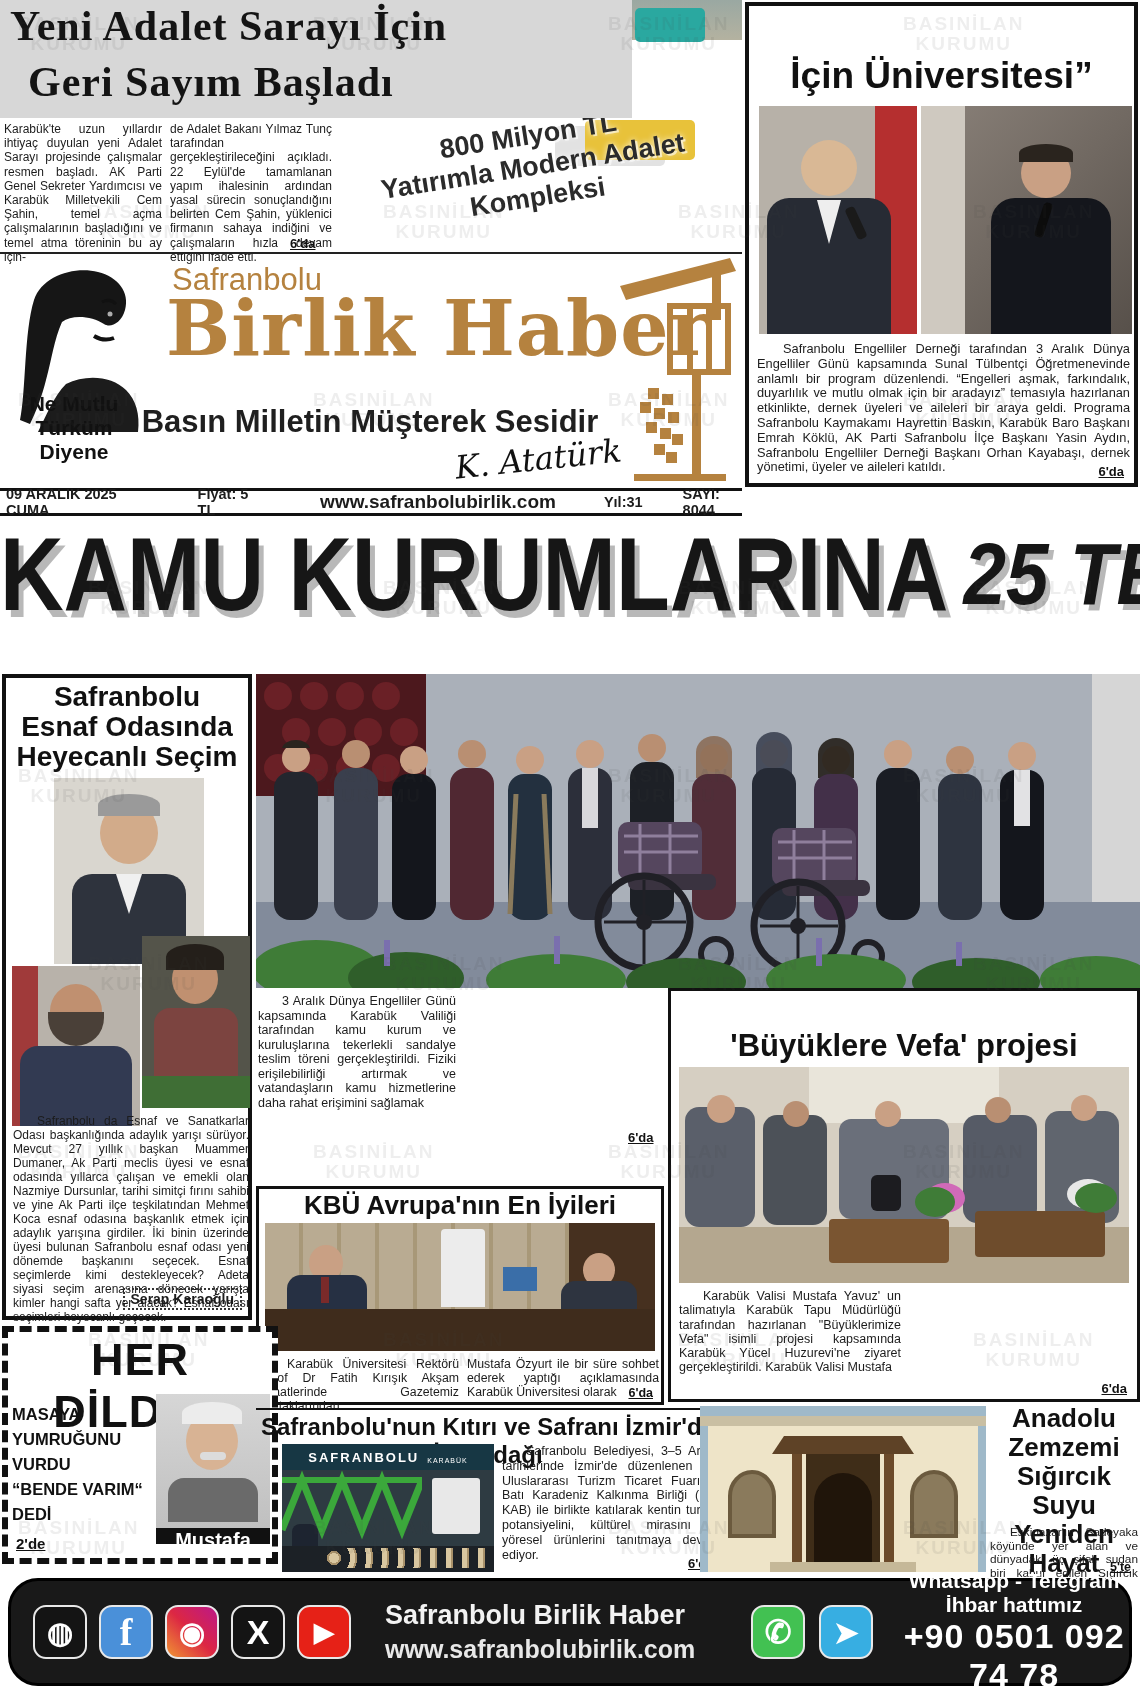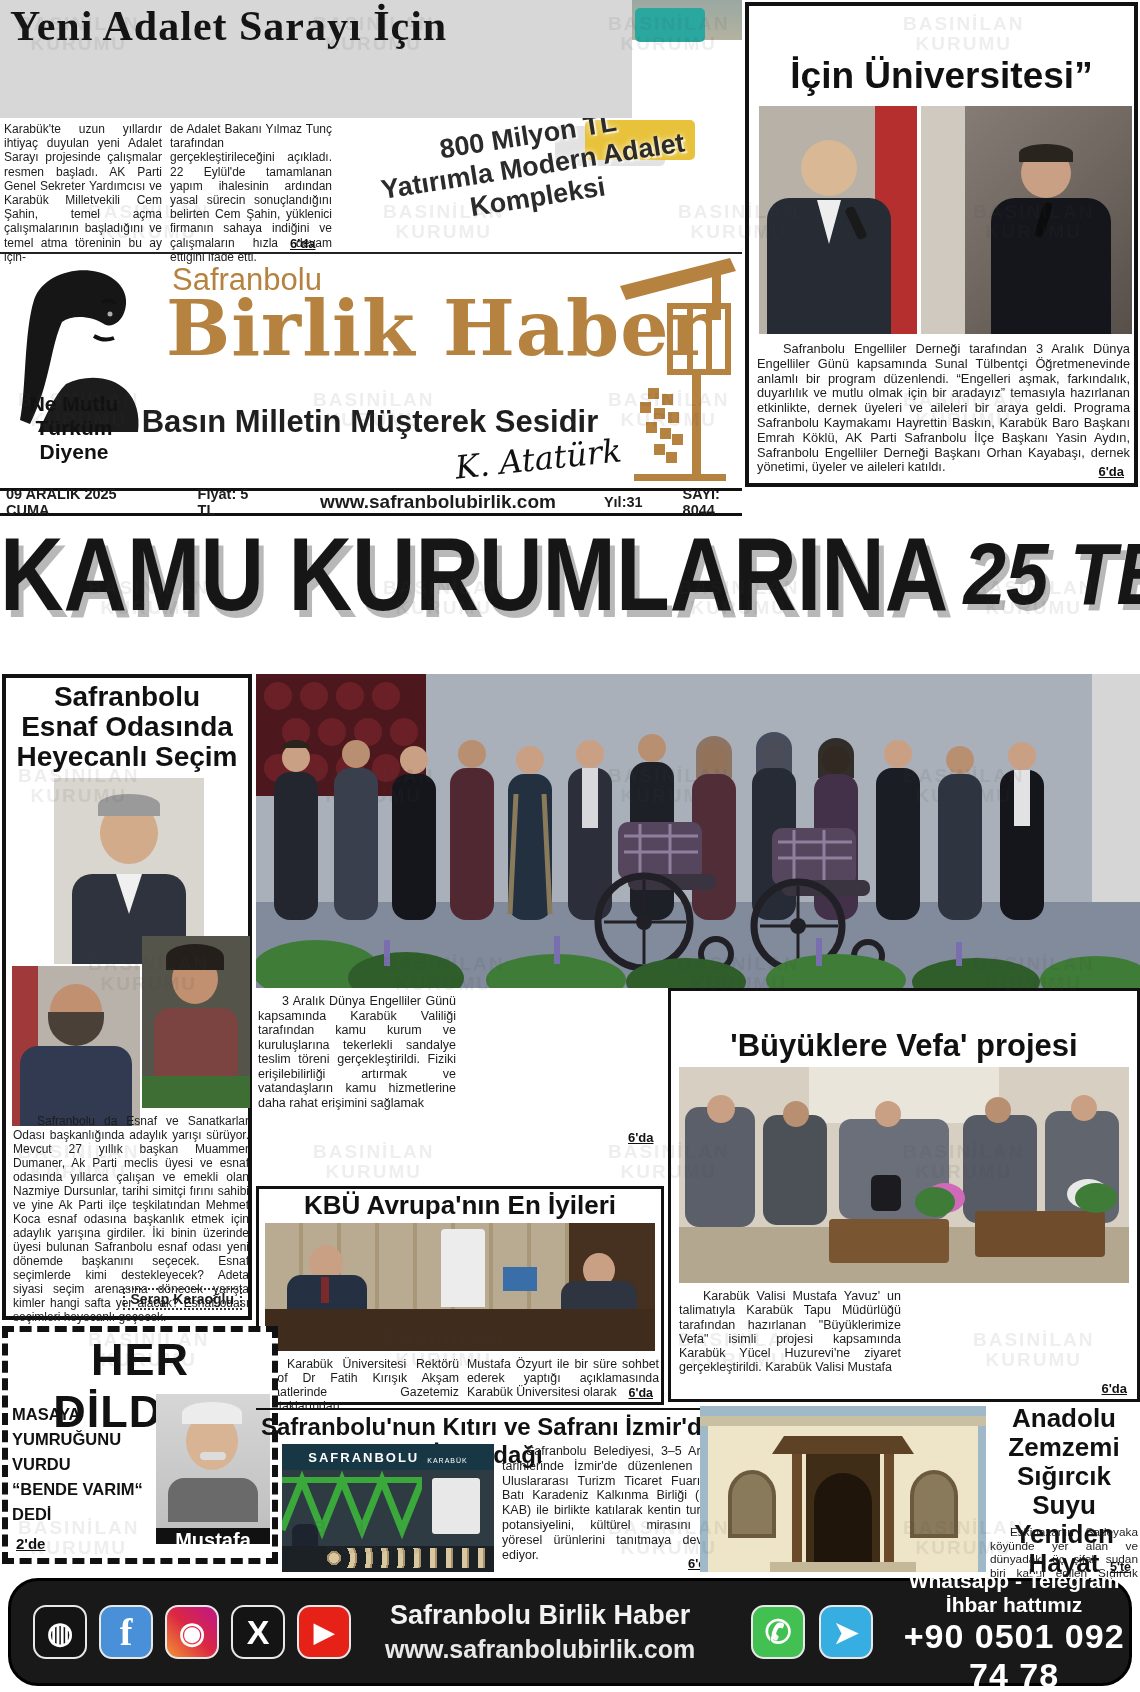--- a/index.html
+++ b/index.html
@@ -30,20 +30,21 @@
     <div class="abs" style="left:180px;top:2px;width:46px;height:26px;background:#2aa8a0;border-radius:4px"></div>
     <div class="abs" style="left:30px;top:120px;width:340px;height:120px;transform:rotate(-9deg);text-align:center;color:#2b2b2b;font-weight:bold;text-shadow:0 0 6px rgba(255,255,255,.9),2px 2px 0 rgba(255,255,255,.6)">
       <div style="font-size:27px">800 Milyon TL</div>
       <div style="font-size:27px">Yatırımla Modern Adalet</div>
       <div style="font-size:27px">Kompleksi</div>
     </div>
   </div>
 
   <div class="abs" style="left:0;top:0;width:632px;height:118px;background:#d7d7d7">
     <div class="serifhl" style="position:absolute;left:10px;top:2px;font-size:42px;letter-spacing:1px">Yeni Adalet Sarayı İçin</div>
+    <div class="serifhl" style="position:absolute;left:28px;top:58px;font-size:42px;letter-spacing:1px">Geri Sayım Başladı</div>
   </div>
 
   <div class="abs jt" style="left:4px;top:122px;width:158px;height:128px;font-size:12px;line-height:14.2px">Karabük'te uzun yıllardır ihtiyaç duyulan yeni Adalet Sarayı projesinde çalışmalar resmen başladı. AK Parti Genel Sekreter Yardımcısı ve Karabük Milletvekili Cem Şahin, temel açma çalışmalarının başladığını ve temel atma töreninin bu ay için-</div>
   <div class="abs jt" style="left:170px;top:122px;width:162px;height:128px;font-size:12px;line-height:14.2px">de Adalet Bakanı Yılmaz Tunç tarafından gerçekleştirileceğini açıkladı. 22 Eylül'de tamamlanan yapım ihalesinin ardından yasal sürecin sonuçlandığını belirten Cem Şahin, yüklenici firmanın sahaya indiğini ve çalışmaların hızla devam ettiğini ifade etti.</div>
   <span class="abs ref" style="left:290px;top:236px;font-size:13px">6'da</span>
 
   <div class="abs bx" style="left:745px;top:2px;width:393px;height:485px;border-width:4px">
     <div class="hl" style="position:absolute;left:0;top:50px;width:100%;font-size:37px">İçin Üniversitesi”</div>
     <div class="photo" style="left:10px;top:100px;width:158px;height:228px;background:#b7b1a8">
       <div class="abs" style="right:0;top:0;width:42px;height:100%;background:#b52f2f"></div>
@@ -388,21 +389,21 @@
       <div class="icon-sq" style="background:linear-gradient(45deg,#f09433,#dc2743,#bc1888)">
           <span>◉</span>
         </div>
       <div class="icon-sq" style="background:#141414;font-size:34px">
           <span>X</span>
         </div>
       <div class="icon-sq" style="background:#e62117;font-size:26px">
           <span>▶</span>
         </div>
     </div>
-    <div style="margin-left:34px;text-align:center;color:#f2f2f2">
+    <div style="margin-left:34px;color:#f2f2f2">
       <div style="font-weight:bold;font-size:27px">Safranbolu Birlik Haber</div>
       <div style="font-weight:bold;font-size:25px;margin-top:4px;color:#e8e8e8">www.safranbolubirlik.com</div>
     </div>
     <div style="display:flex;gap:14px;margin-left:56px">
       <div class="icon-sq" style="background:#42c152;font-size:32px">
           <span>✆</span>
         </div>
       <div class="icon-sq" style="background:#37aee2;font-size:30px">
           <span>➤</span>
         </div>

